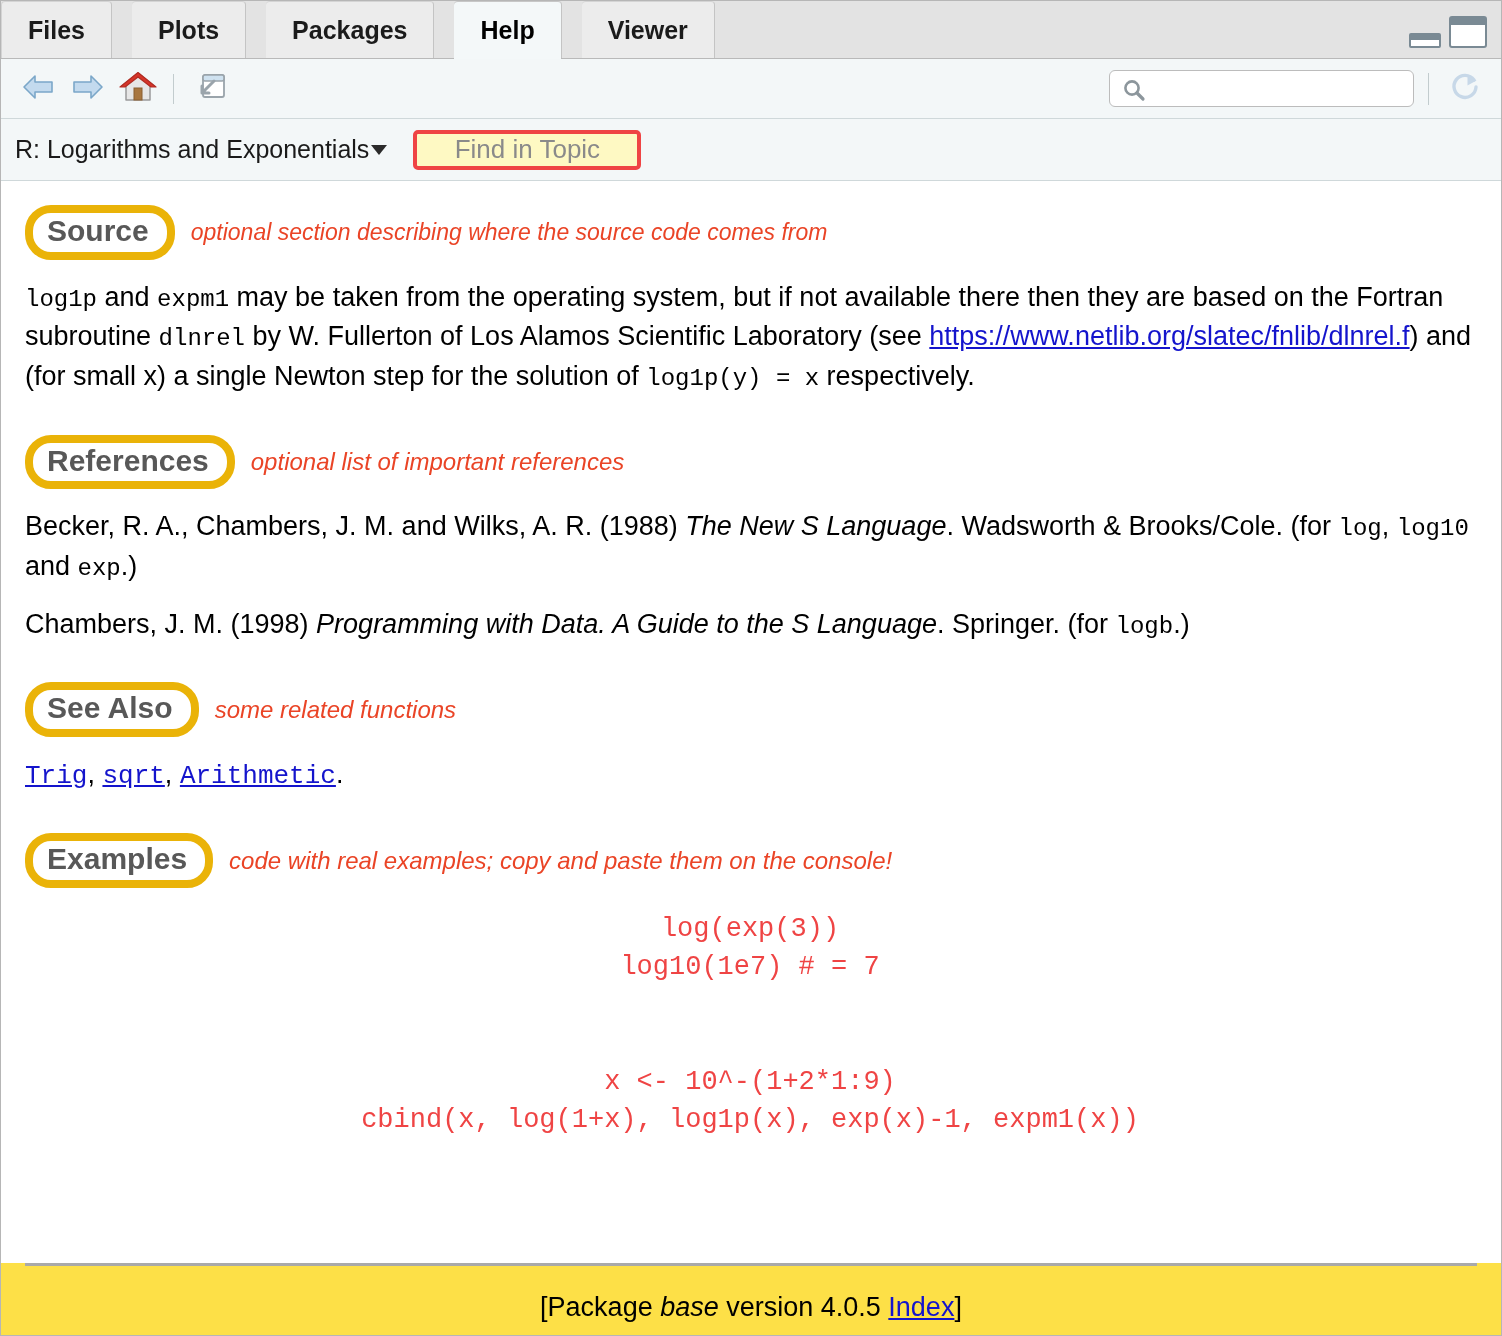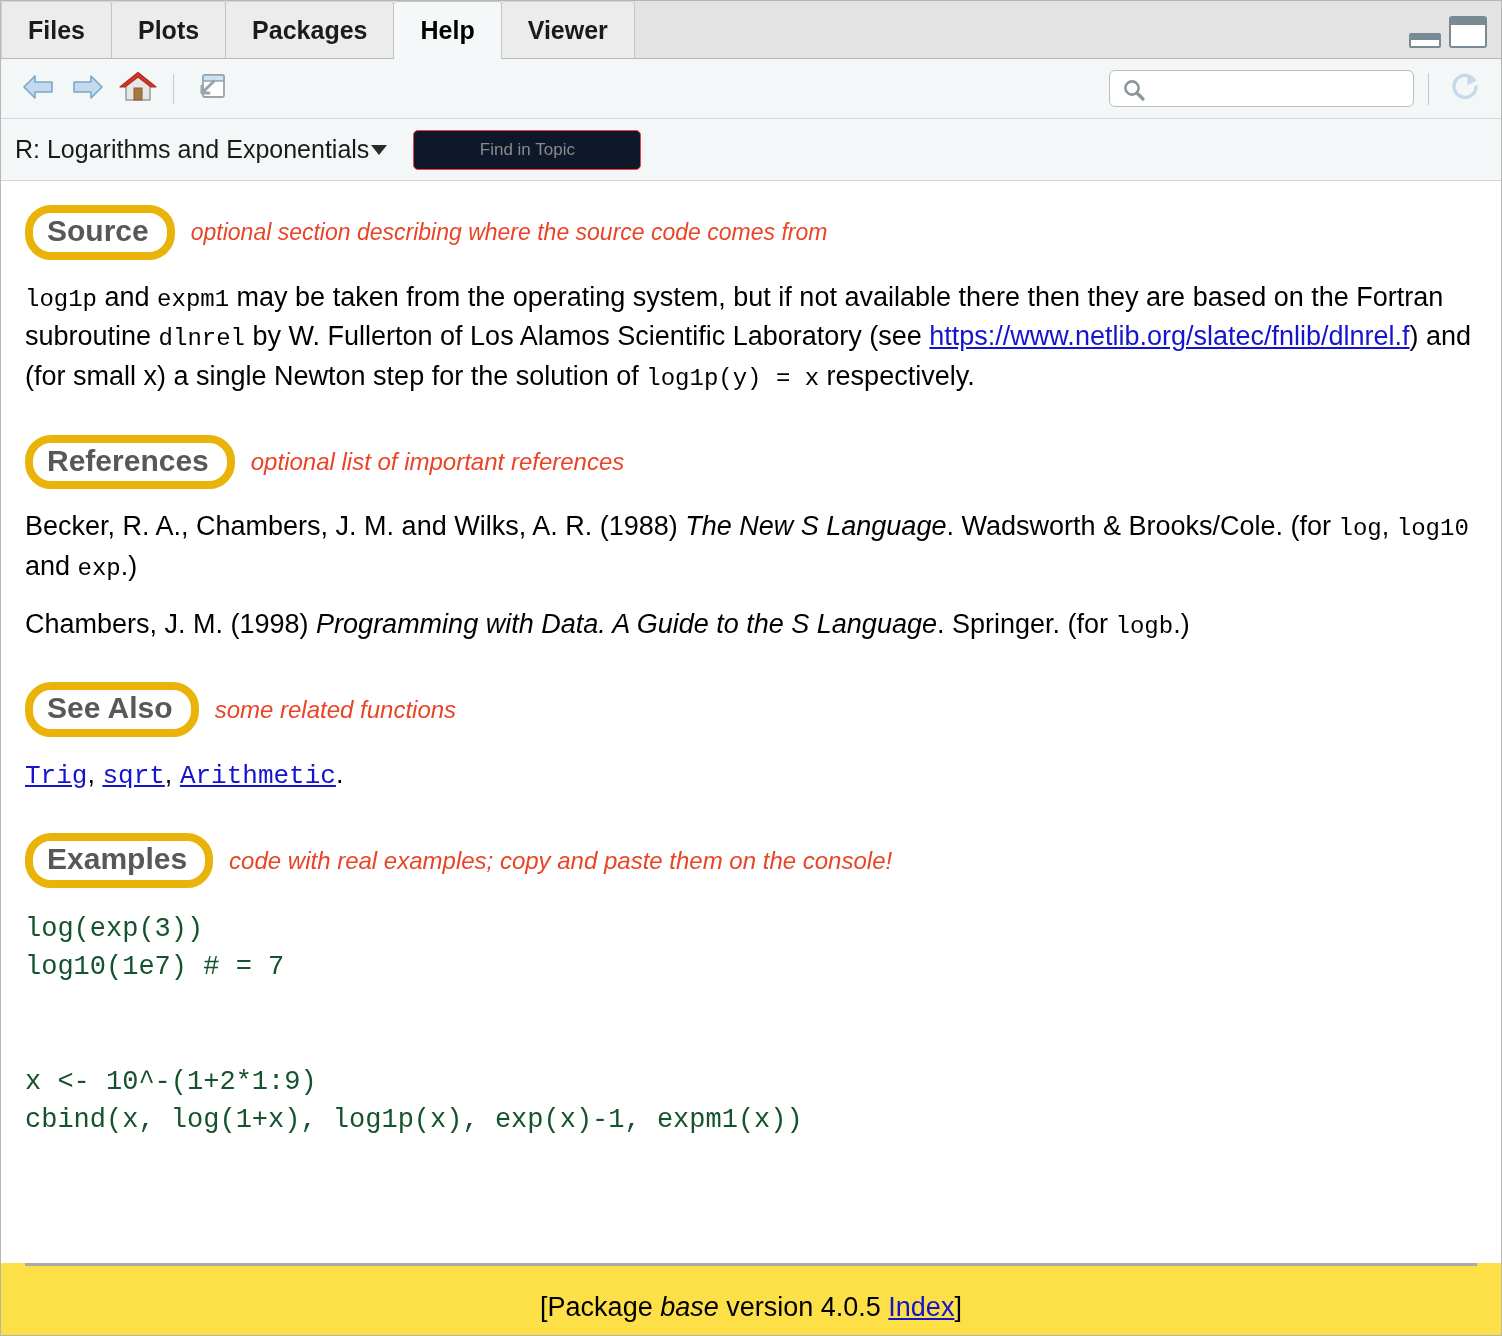--- a/index.html
+++ b/index.html
@@ -25,20 +25,21 @@
   
   .tabbar {
     position: relative;
     height: 58px;
     background: #e3e3e3;
     border-bottom: 1px solid #b9b9b9;
     display: flex;
     align-items: flex-end;
     flex: 0 0 auto;
     box-sizing: border-box;
+    gap: 20px;
   }
   .tab {
     height: 57px;
     padding: 0 26px;
     display: flex;
     align-items: center;
     justify-content: center;
     font-size: 25px;
     font-weight: bold;
     color: #1b1b1b;
@@ -192,24 +193,24 @@
     width: 0; height: 0;
     border-left: 8px solid transparent;
     border-right: 8px solid transparent;
     border-top: 10px solid #2b2b2b;
   }
   .find-input {
     margin-left: 22px;
     width: 228px;
     height: 40px;
     box-sizing: border-box;
-    border: 1px solid #ef4444;
+    border: 4px solid #ef4444;
     border-radius: 5px;
-    background: #0f172a;
-    font-size: 17px;
+    background: #fef9c3;
+    font-size: 26px;
     font-family: "Liberation Sans", sans-serif;
     color: #888;
     text-align: center;
     outline: none;
   }
   .find-input::placeholder { color: #8a8a8a; opacity: 1; }
 
   
   .content {
     flex: 1 1 auto;
@@ -268,22 +269,23 @@
   .italic { font-style: italic; }
 
   .sect { margin-top: 38px; }
   .sect-first { margin-top: 0; }
 
   pre.examples {
     font-family: "Liberation Mono", monospace;
     font-size: 27px;
     line-height: 1.42;
     margin: 22px 0 0 0;
-    color: #14532d;
+    color: #ef4444;
     white-space: pre;
+    text-align: center;
   }
 
   
   .footer {
     flex: 0 0 auto;
     background: #fde047;
     padding: 0 24px 12px 24px;
     box-sizing: border-box;
   }
   .footer-rule {

